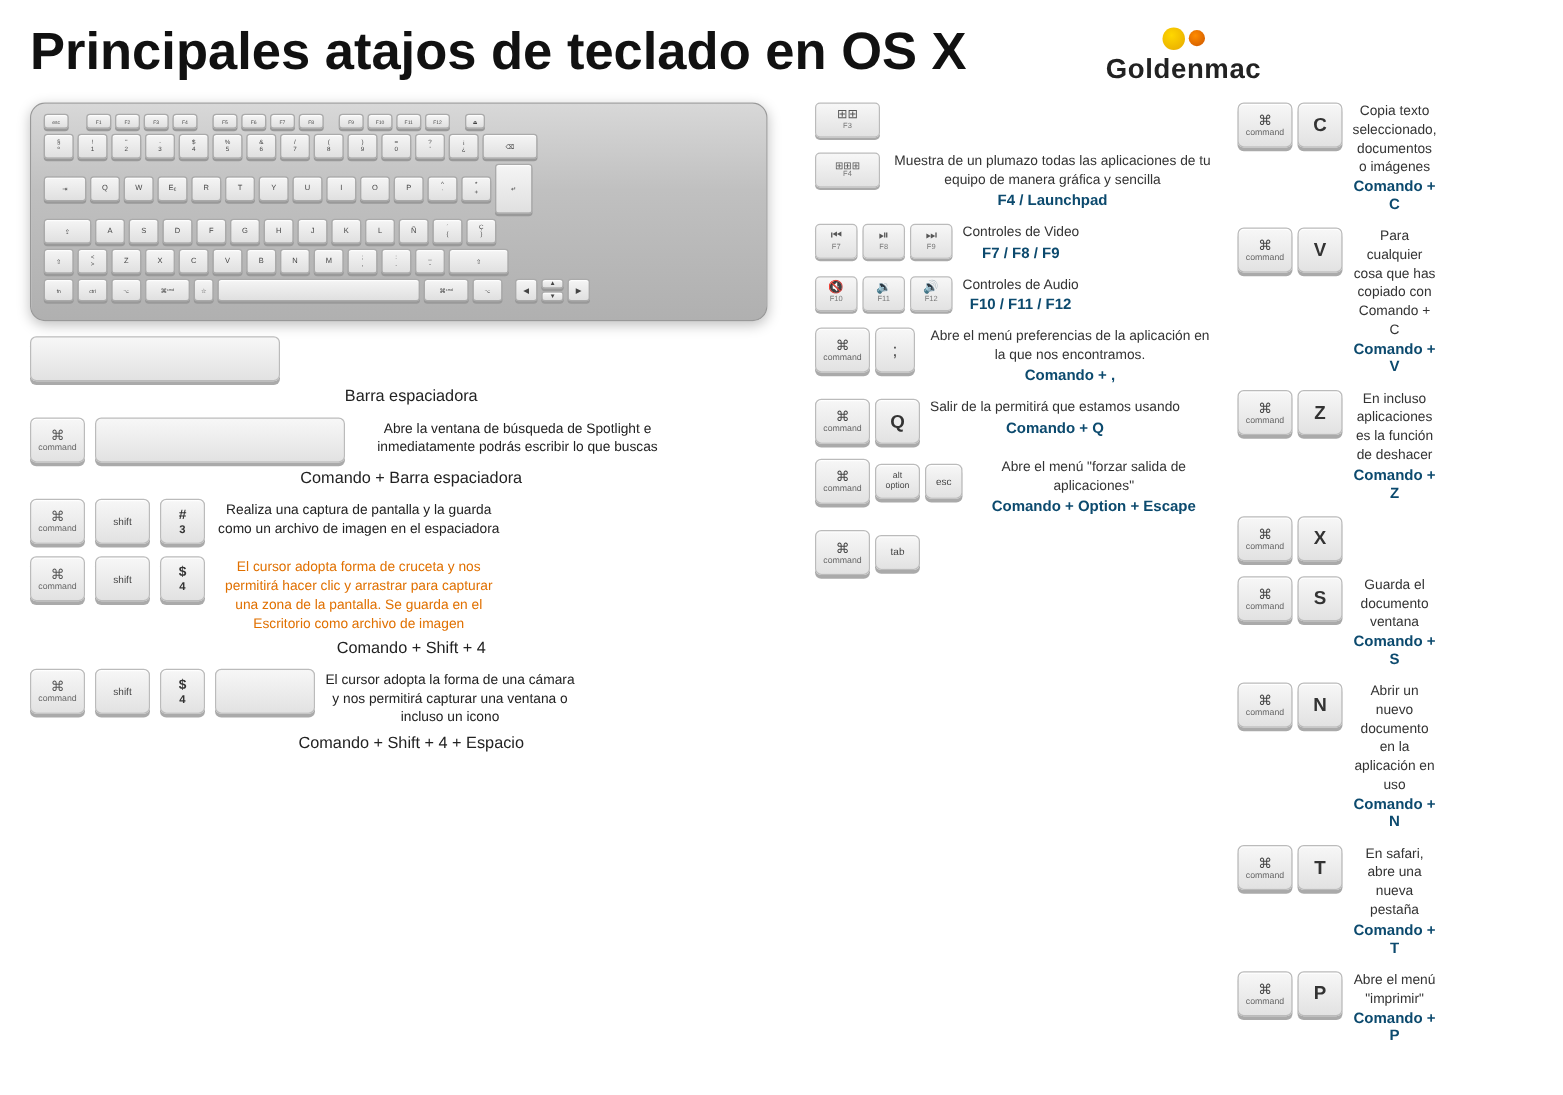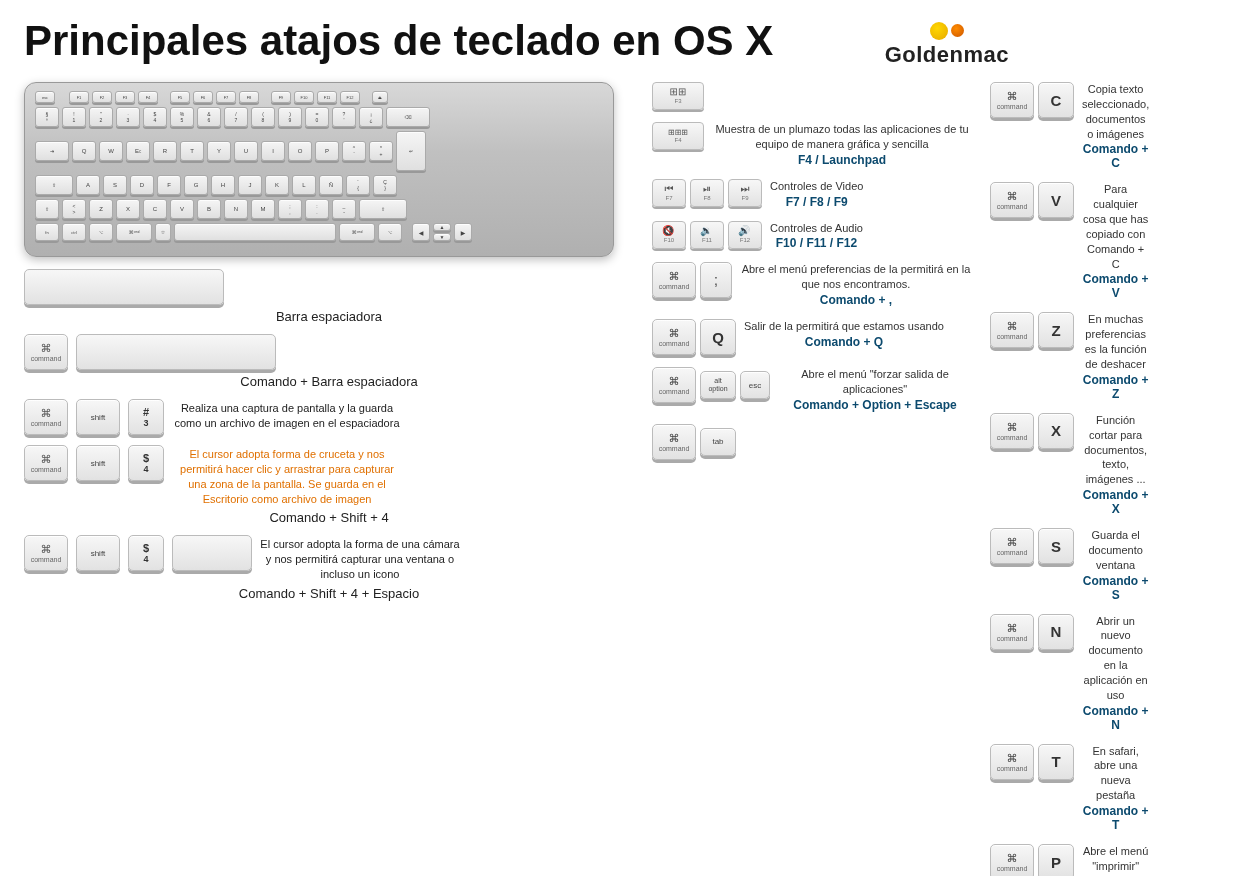--- a/index.html
+++ b/index.html
@@ -373,20 +373,21 @@
         <div class="section-title">Barra espaciadora</div>
       </div>
 
       <div class="shortcut-section">
         <div class="shortcut-row">
           <div class="key key-cmd">
             <span class="cmd-symbol">⌘</span>
             <span class="cmd-text">command</span>
           </div>
           <div class="key key-space"></div>
+          <div class="shortcut-label" style="font-size:11px;max-width:260px;line-height:1.35;">Abre la ventana de búsqueda de Spotlight e inmediatamente podrás escribir lo que buscas</div>
         </div>
         <div class="section-title">Comando + Barra espaciadora</div>
       </div>
 
       <div class="shortcut-section">
         <div class="shortcut-row">
           <div class="key key-cmd">
             <span class="cmd-symbol">⌘</span>
             <span class="cmd-text">command</span>
           </div>
@@ -514,21 +515,21 @@
         <div class="item-keys">
           <div class="item-keys-row">
             <div class="rkey rkey-cmd">
               <span style="font-size:11px;">⌘</span>
               <span style="font-size:7px;color:#666;">command</span>
             </div>
             <div class="rkey" style="width:32px;height:36px;font-size:14px;">;</div>
           </div>
         </div>
         <div>
-          <div class="item-desc">Abre el menú preferencias de la permitirá en la que nos encontramos.</div>
+          <div class="item-desc">Abre el menú preferencias de la aplicación en la que nos encontramos.</div>
           <div class="item-title">Comando + ,</div>
         </div>
       </div>
 
       <div class="item">
         <div class="item-keys">
           <div class="item-keys-row">
             <div class="rkey rkey-cmd">
               <span style="font-size:11px;">⌘</span>
               <span style="font-size:7px;color:#666;">command</span>
@@ -611,38 +612,34 @@
         <div class="item-keys">
           <div class="item-keys-row">
             <div class="rkey rkey-cmd">
               <span style="font-size:11px;">⌘</span>
               <span style="font-size:7px;color:#666;">command</span>
             </div>
             <div class="rkey rkey-letter">Z</div>
           </div>
         </div>
         <div>
-          <div class="item-desc">En muchas preferencias es la función de deshacer</div>
+          <div class="item-desc">En incluso aplicaciones es la función de deshacer</div>
           <div class="item-title">Comando + Z</div>
         </div>
       </div>
 
       <div class="item">
         <div class="item-keys">
           <div class="item-keys-row">
             <div class="rkey rkey-cmd">
               <span style="font-size:11px;">⌘</span>
               <span style="font-size:7px;color:#666;">command</span>
             </div>
             <div class="rkey rkey-letter">X</div>
           </div>
-        </div>
-        <div>
-          <div class="item-desc">Función cortar para documentos, texto, imágenes ...</div>
-          <div class="item-title">Comando + X</div>
         </div>
       </div>
 
       <div class="item">
         <div class="item-keys">
           <div class="item-keys-row">
             <div class="rkey rkey-cmd">
               <span style="font-size:11px;">⌘</span>
               <span style="font-size:7px;color:#666;">command</span>
             </div>

